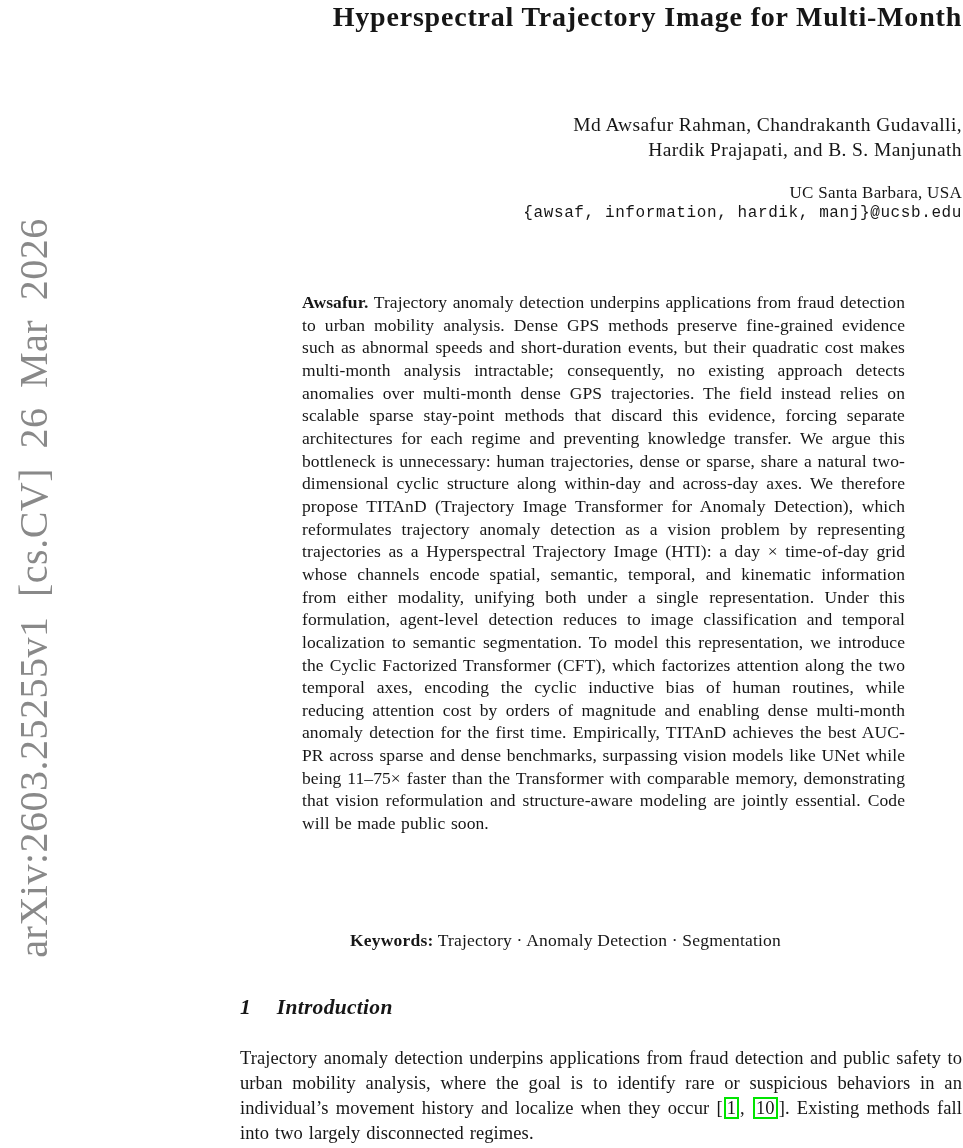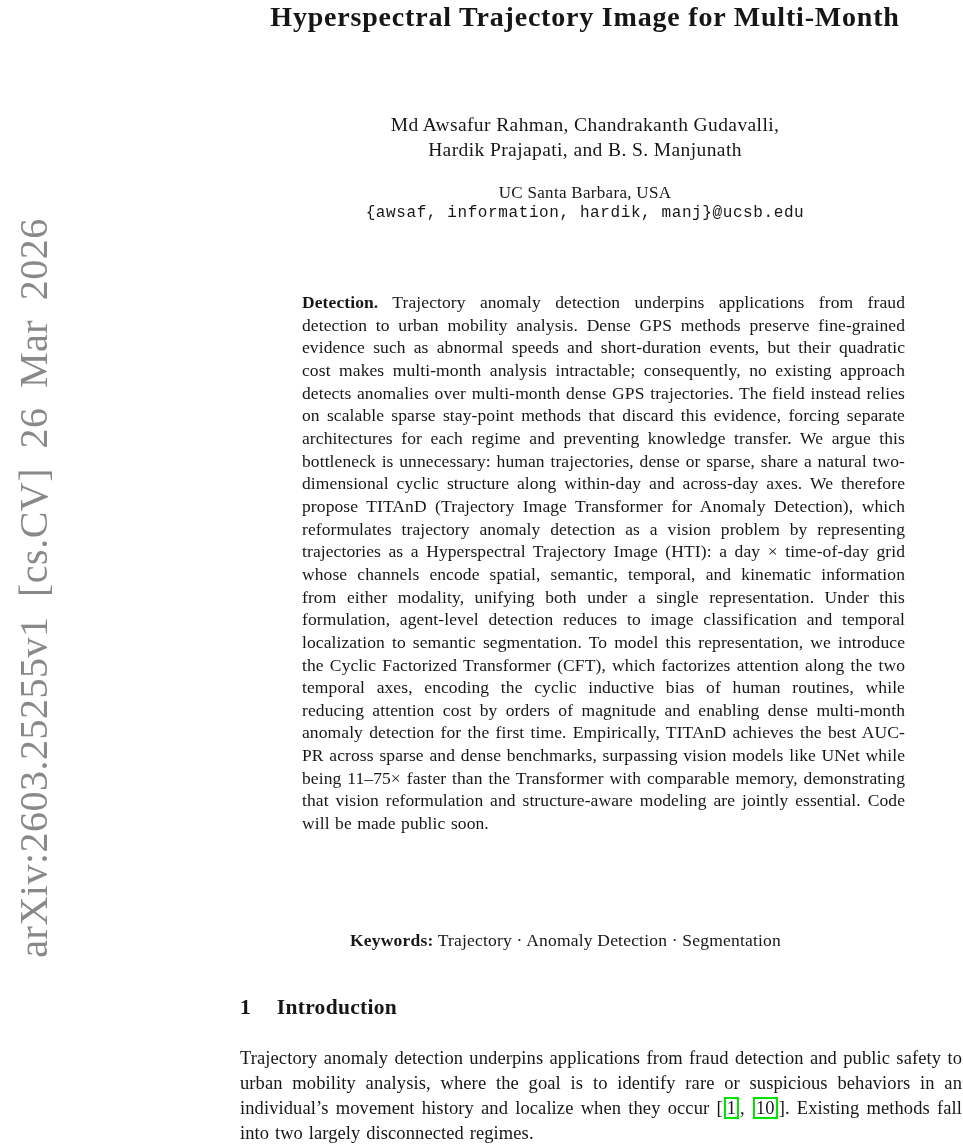--- a/index.html
+++ b/index.html
@@ -22,23 +22,23 @@
     white-space: nowrap;
     font-size: 40px;
     letter-spacing: 0.5px;
     word-spacing: 9px;
     color: #898989;
   }
 
   
   .front-block {
     position: absolute;
-    left: 224px;
+    left: 240px;
     width: 722px;
-    text-align: center;
+    text-align: right;
   }
   .title-block {
     top: 0px;
     font-weight: bold;
     font-size: 28px;
     line-height: 33px;
     letter-spacing: 0.8px;
   }
   .authors-block {
     top: 112px;
@@ -82,20 +82,21 @@
   }
   .keywords-label { font-weight: bold; }
 
   .section-heading {
     position: absolute;
     left: 240px;
     top: 995px;
     font-size: 21.5px;
     font-weight: bold;
     letter-spacing: 0.3px;
+    font-style: italic;
   }
   .section-number { display: inline-block; margin-right: 20px; }
 
   .intro-paragraph {
     position: absolute;
     left: 240px;
     top: 1046px;
     width: 722px;
     font-size: 18.5px;
     line-height: 25px;
@@ -126,21 +127,21 @@
   <div class="front-block affiliation-block">UC Santa Barbara, USA</div>
 
   <div class="front-block authors-block">
     <div>Md Awsafur Rahman, Chandrakanth Gudavalli,</div>
     <div>Hardik Prajapati, and B. S. Manjunath</div>
   </div>
 
   <div class="front-block email-block">{awsaf, information, hardik, manj}@ucsb.edu</div>
 
   <div class="abstract-block">
-    <span class="abstract-label">Detection.</span>
+    <span class="abstract-label">Awsafur.</span>
     <span>Trajectory anomaly detection underpins applications from fraud detection to urban mobility analysis. Dense GPS methods preserve fine-grained evidence such as abnormal speeds and short-duration events, but their quadratic cost makes multi-month analysis intractable; consequently, no existing approach detects anomalies over multi-month dense GPS trajectories. The field instead relies on scalable sparse stay-point methods that discard this evidence, forcing separate architectures for each regime and preventing knowledge transfer. We argue this bottleneck is unnecessary: human trajectories, dense or sparse, share a natural two-dimensional cyclic structure along within-day and across-day axes. We therefore propose TITAnD (Trajectory Image Transformer for Anomaly Detection), which reformulates trajectory anomaly detection as a vision problem by representing trajectories as a Hyperspectral Trajectory Image (HTI): a day × time-of-day grid whose channels encode spatial, semantic, temporal, and kinematic information from either modality, unifying both under a single representation. Under this formulation, agent-level detection reduces to image classification and temporal localization to semantic segmentation. To model this representation, we introduce the Cyclic Factorized Transformer (CFT), which factorizes attention along the two temporal axes, encoding the cyclic inductive bias of human routines, while reducing attention cost by orders of magnitude and enabling dense multi-month anomaly detection for the first time. Empirically, TITAnD achieves the best AUC-PR across sparse and dense benchmarks, surpassing vision models like UNet while being 11–75× faster than the Transformer with comparable memory, demonstrating that vision reformulation and structure-aware modeling are jointly essential. Code will be made public soon.</span>
   </div>
 
   <div class="keywords-block">
     <span class="keywords-label">Keywords:</span>
     <span>Trajectory · Anomaly Detection · Segmentation</span>
   </div>
 
   <div class="section-heading">
     <span class="section-number">1</span>

